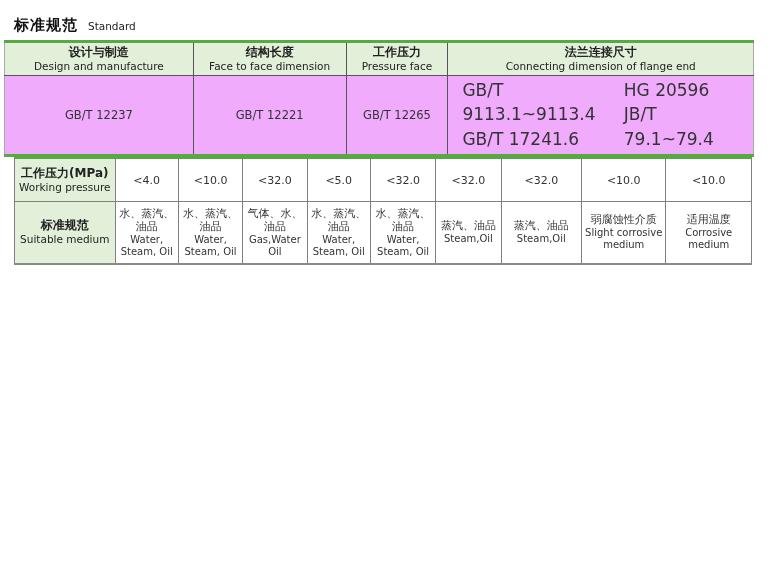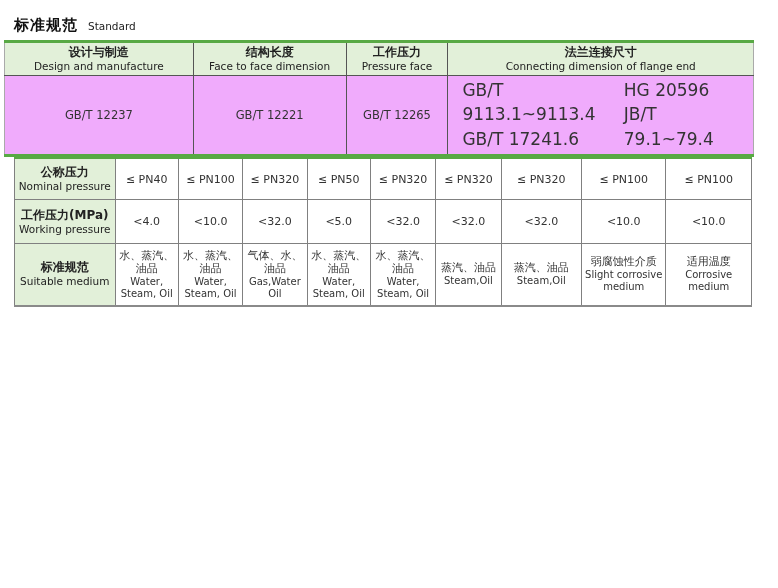--- a/index.html
+++ b/index.html
@@ -135,35 +135,20 @@
         <col style="width:64px">
         <col style="width:64px">
         <col style="width:63px">
         <col style="width:65px">
         <col style="width:65px">
         <col style="width:80px">
         <col style="width:84px">
         <col style="width:85px">
     </colgroup>
     <tbody>
-      <tr class="r-nominal">
-        <td class="rowhead">
-          <div class="zh">公称压力</div>
-          <div class="en">Nominal pressure</div>
-        </td>
-        <td class="val">≤ PN40</td>
-        <td class="val">≤ PN100</td>
-        <td class="val">≤ PN320</td>
-        <td class="val">≤ PN50</td>
-        <td class="val">≤ PN320</td>
-        <td class="val">≤ PN320</td>
-        <td class="val">≤ PN320</td>
-        <td class="val">≤ PN100</td>
-        <td class="val">≤ PN100</td>
-      </tr>
       <tr class="r-working">
         <td class="rowhead">
           <div class="zh">工作压力(MPa)</div>
           <div class="en">Working pressure</div>
         </td>
         <td class="val">&lt;4.0</td>
         <td class="val">&lt;10.0</td>
         <td class="val">&lt;32.0</td>
         <td class="val">&lt;5.0</td>
         <td class="val">&lt;32.0</td>

